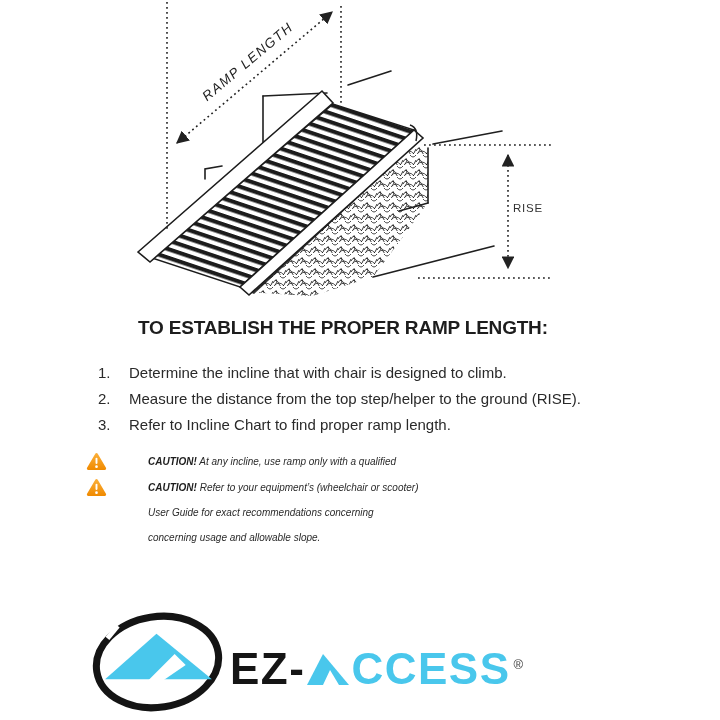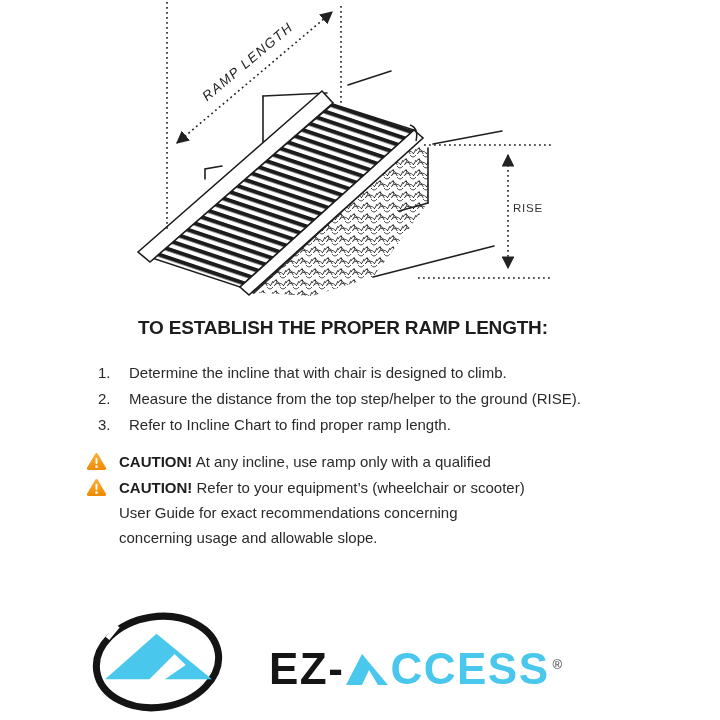--- a/index.html
+++ b/index.html
@@ -11,28 +11,28 @@
   .heading{
     position:absolute;left:130px;top:317px;
     font-size:19px;font-weight:bold;letter-spacing:-0.2px;color:#1d1d1d;white-space:nowrap;margin-left:8px;
   }
   .steps{position:absolute;left:98px;top:360px;}
   .step-row{display:flex;line-height:26px;font-size:15px;white-space:nowrap;color:#2a2a2a;}
   .step-num{width:31px;flex:0 0 31px;}
   .cautions{position:absolute;left:86px;top:449px;}
   .caution-row{display:flex;margin:0;}
   .caution-icon{flex:0 0 21px;width:21px;padding-top:3px;}
-  .caution-body{margin-left:12px;font-size:15px;line-height:25px;color:#2a2a2a;white-space:nowrap;}
+  .caution-body{margin-left:41px;font-size:10px;line-height:25px;color:#2a2a2a;white-space:nowrap;font-style:italic;}
   .caution-label{font-weight:bold;color:#1d1d1d;}
   .logo{position:absolute;left:90px;top:608px;width:470px;height:110px;}
   .logo-mark{position:absolute;left:0;top:3px;}
   .logo-wordmark{
     position:absolute;left:140px;top:43px;height:34px;
     font-size:44px;font-weight:bold;letter-spacing:1.5px;line-height:32px;
-    display:flex;align-items:flex-end;white-space:nowrap;margin-left:39px;
+    display:flex;align-items:flex-end;white-space:nowrap;
   }
   .wm-prefix{color:#151515;}
   .wm-suffix{color:#49C7EC;}
   .wm-a{display:inline-block;margin:0 1px;}
   .wm-reg{font-size:13px;font-weight:normal;color:#3a3a3a;align-self:flex-start;margin-left:3px;margin-top:-2px;}
 </style>
 </head>
 <body>
 
 <svg class="diagram" width="720" height="300" viewBox="0 0 720 300">

